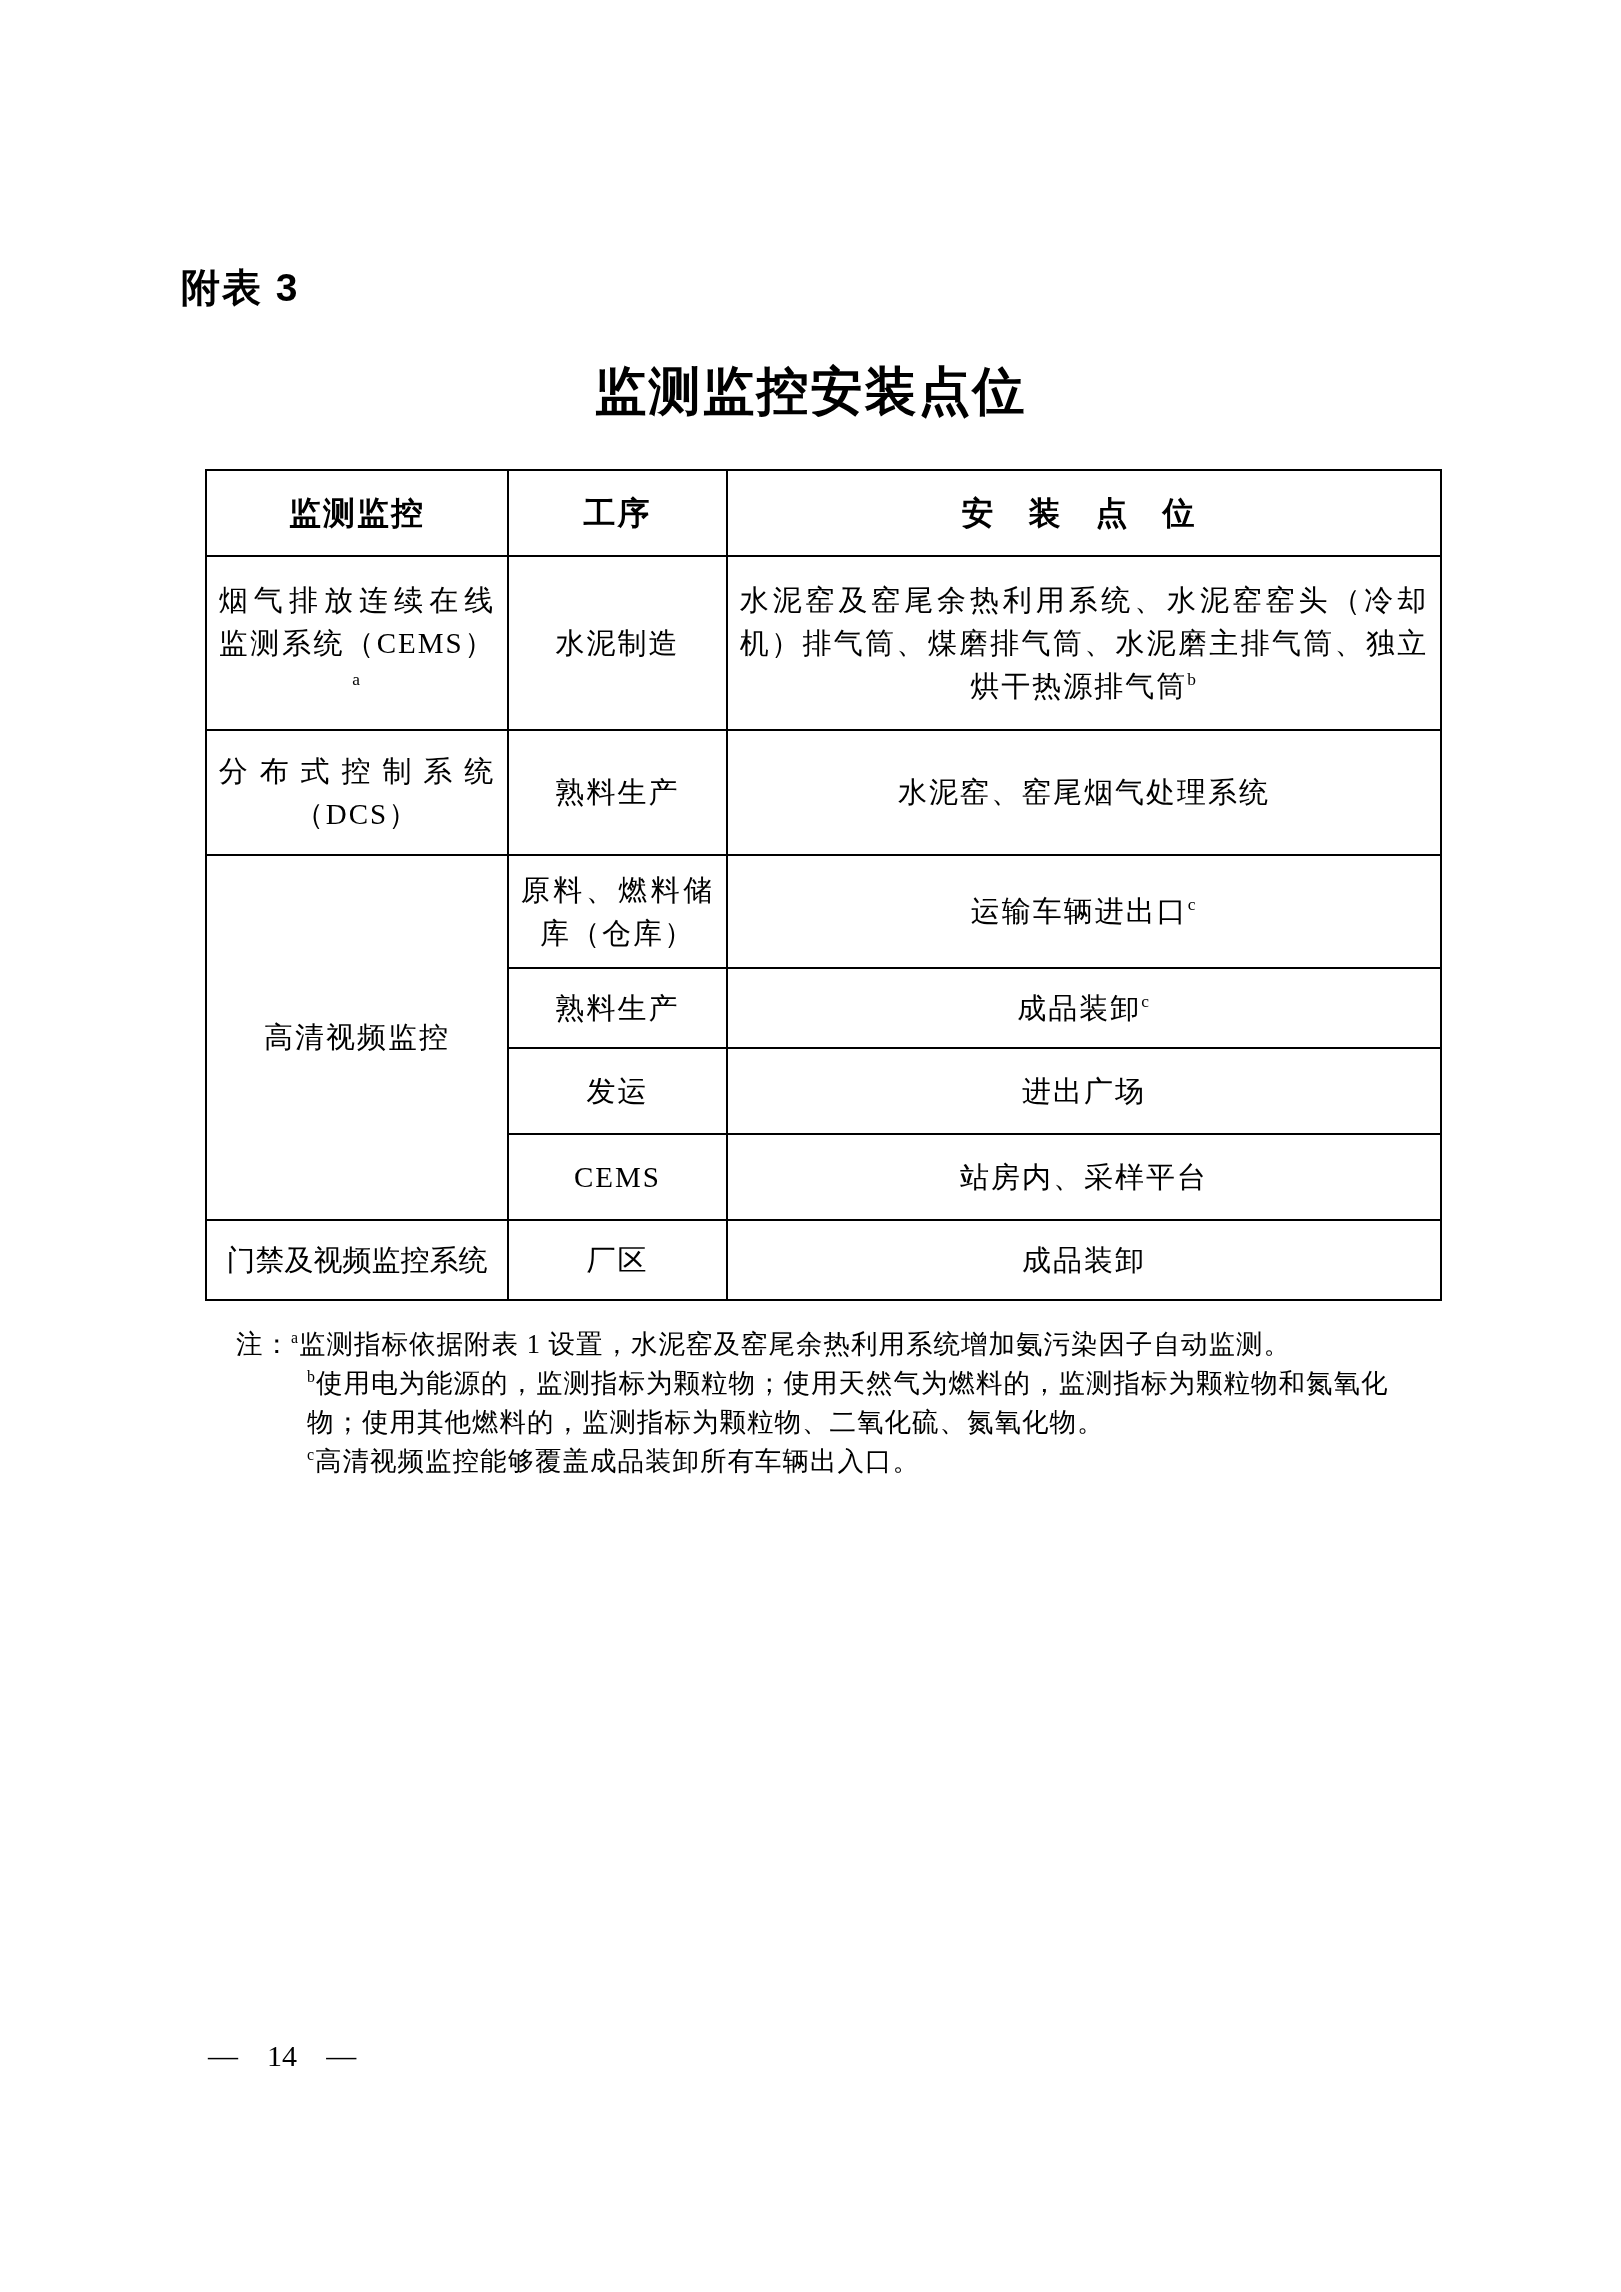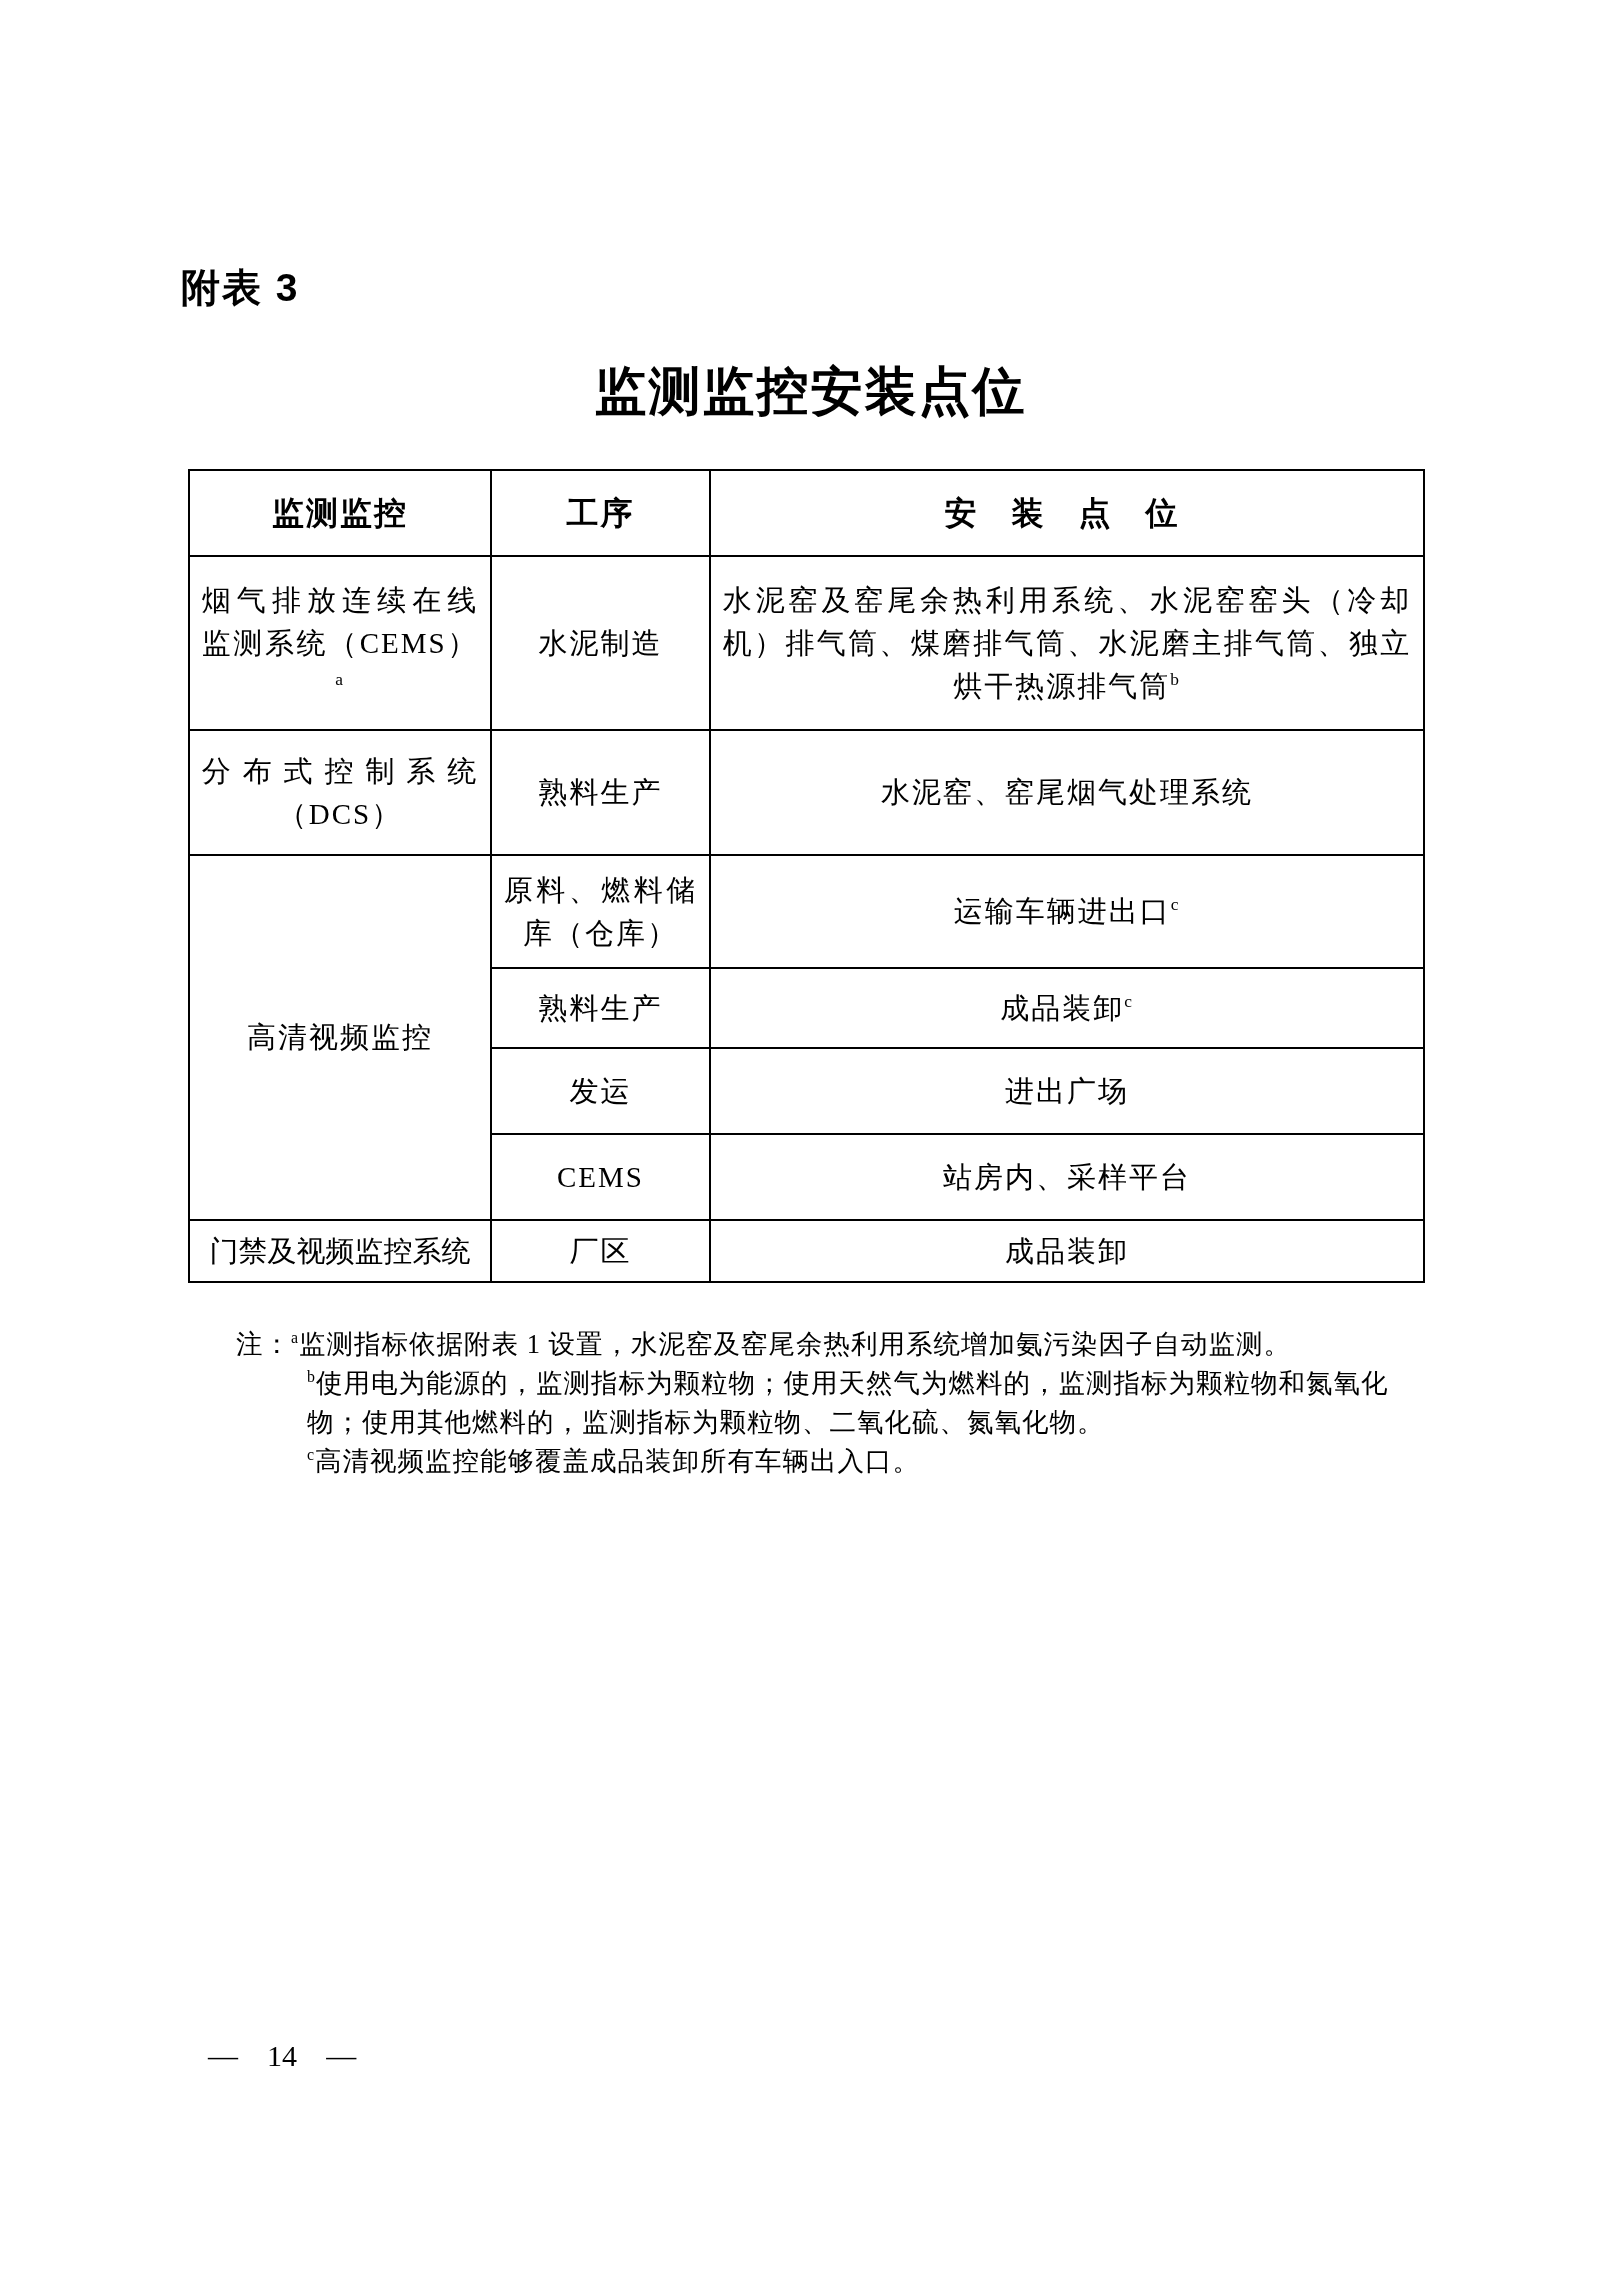--- a/index.html
+++ b/index.html
@@ -15,21 +15,21 @@
     font-family:"Liberation Sans", sans-serif;
     font-weight:bold; font-size:39px; letter-spacing:2px;
   }
   .page-title {
     position:absolute; left:0; top:357px; width:1621px;
     text-align:center;
     font-family:"Liberation Sans", sans-serif;
     font-weight:bold; font-size:52px; letter-spacing:2px;
   }
   table.grid {
-    position:absolute; left:188px; top:469px;
+    position:absolute; left:205px; top:469px;
     width:1234px;
     border-collapse:collapse; table-layout:fixed;
     border:2.9px solid #000;
   }
   col.w1 { width:302px; }
   col.w2 { width:219px; }
   col.w3 { width:714px; }
   .grid th, .grid td {
     border:2px solid #000;
     text-align:center; vertical-align:middle;
@@ -41,21 +41,21 @@
     font-weight:bold; font-size:32px;
   }
   th.spread { letter-spacing:35px; padding-left:35px; }
   tr.rh { height:86px; }
   tr.r1 { height:174px; }
   tr.r2 { height:125px; }
   tr.r3 { height:113px; }
   tr.r4 { height:80px; }
   tr.r5 { height:86px; }
   tr.r6 { height:86px; }
-  tr.r7 { height:62px; }
+  tr.r7 { height:80px; }
   td.multi { text-align:justify; text-align-last:center; }
   td.tight { letter-spacing:0; }
   sup {
     font-size:0.6em; line-height:0;
     vertical-align:super;
   }
   .notes {
     position:absolute; left:196px; top:1325px; width:1237px;
     font-size:26.5px; line-height:39px; letter-spacing:1px;
   }

